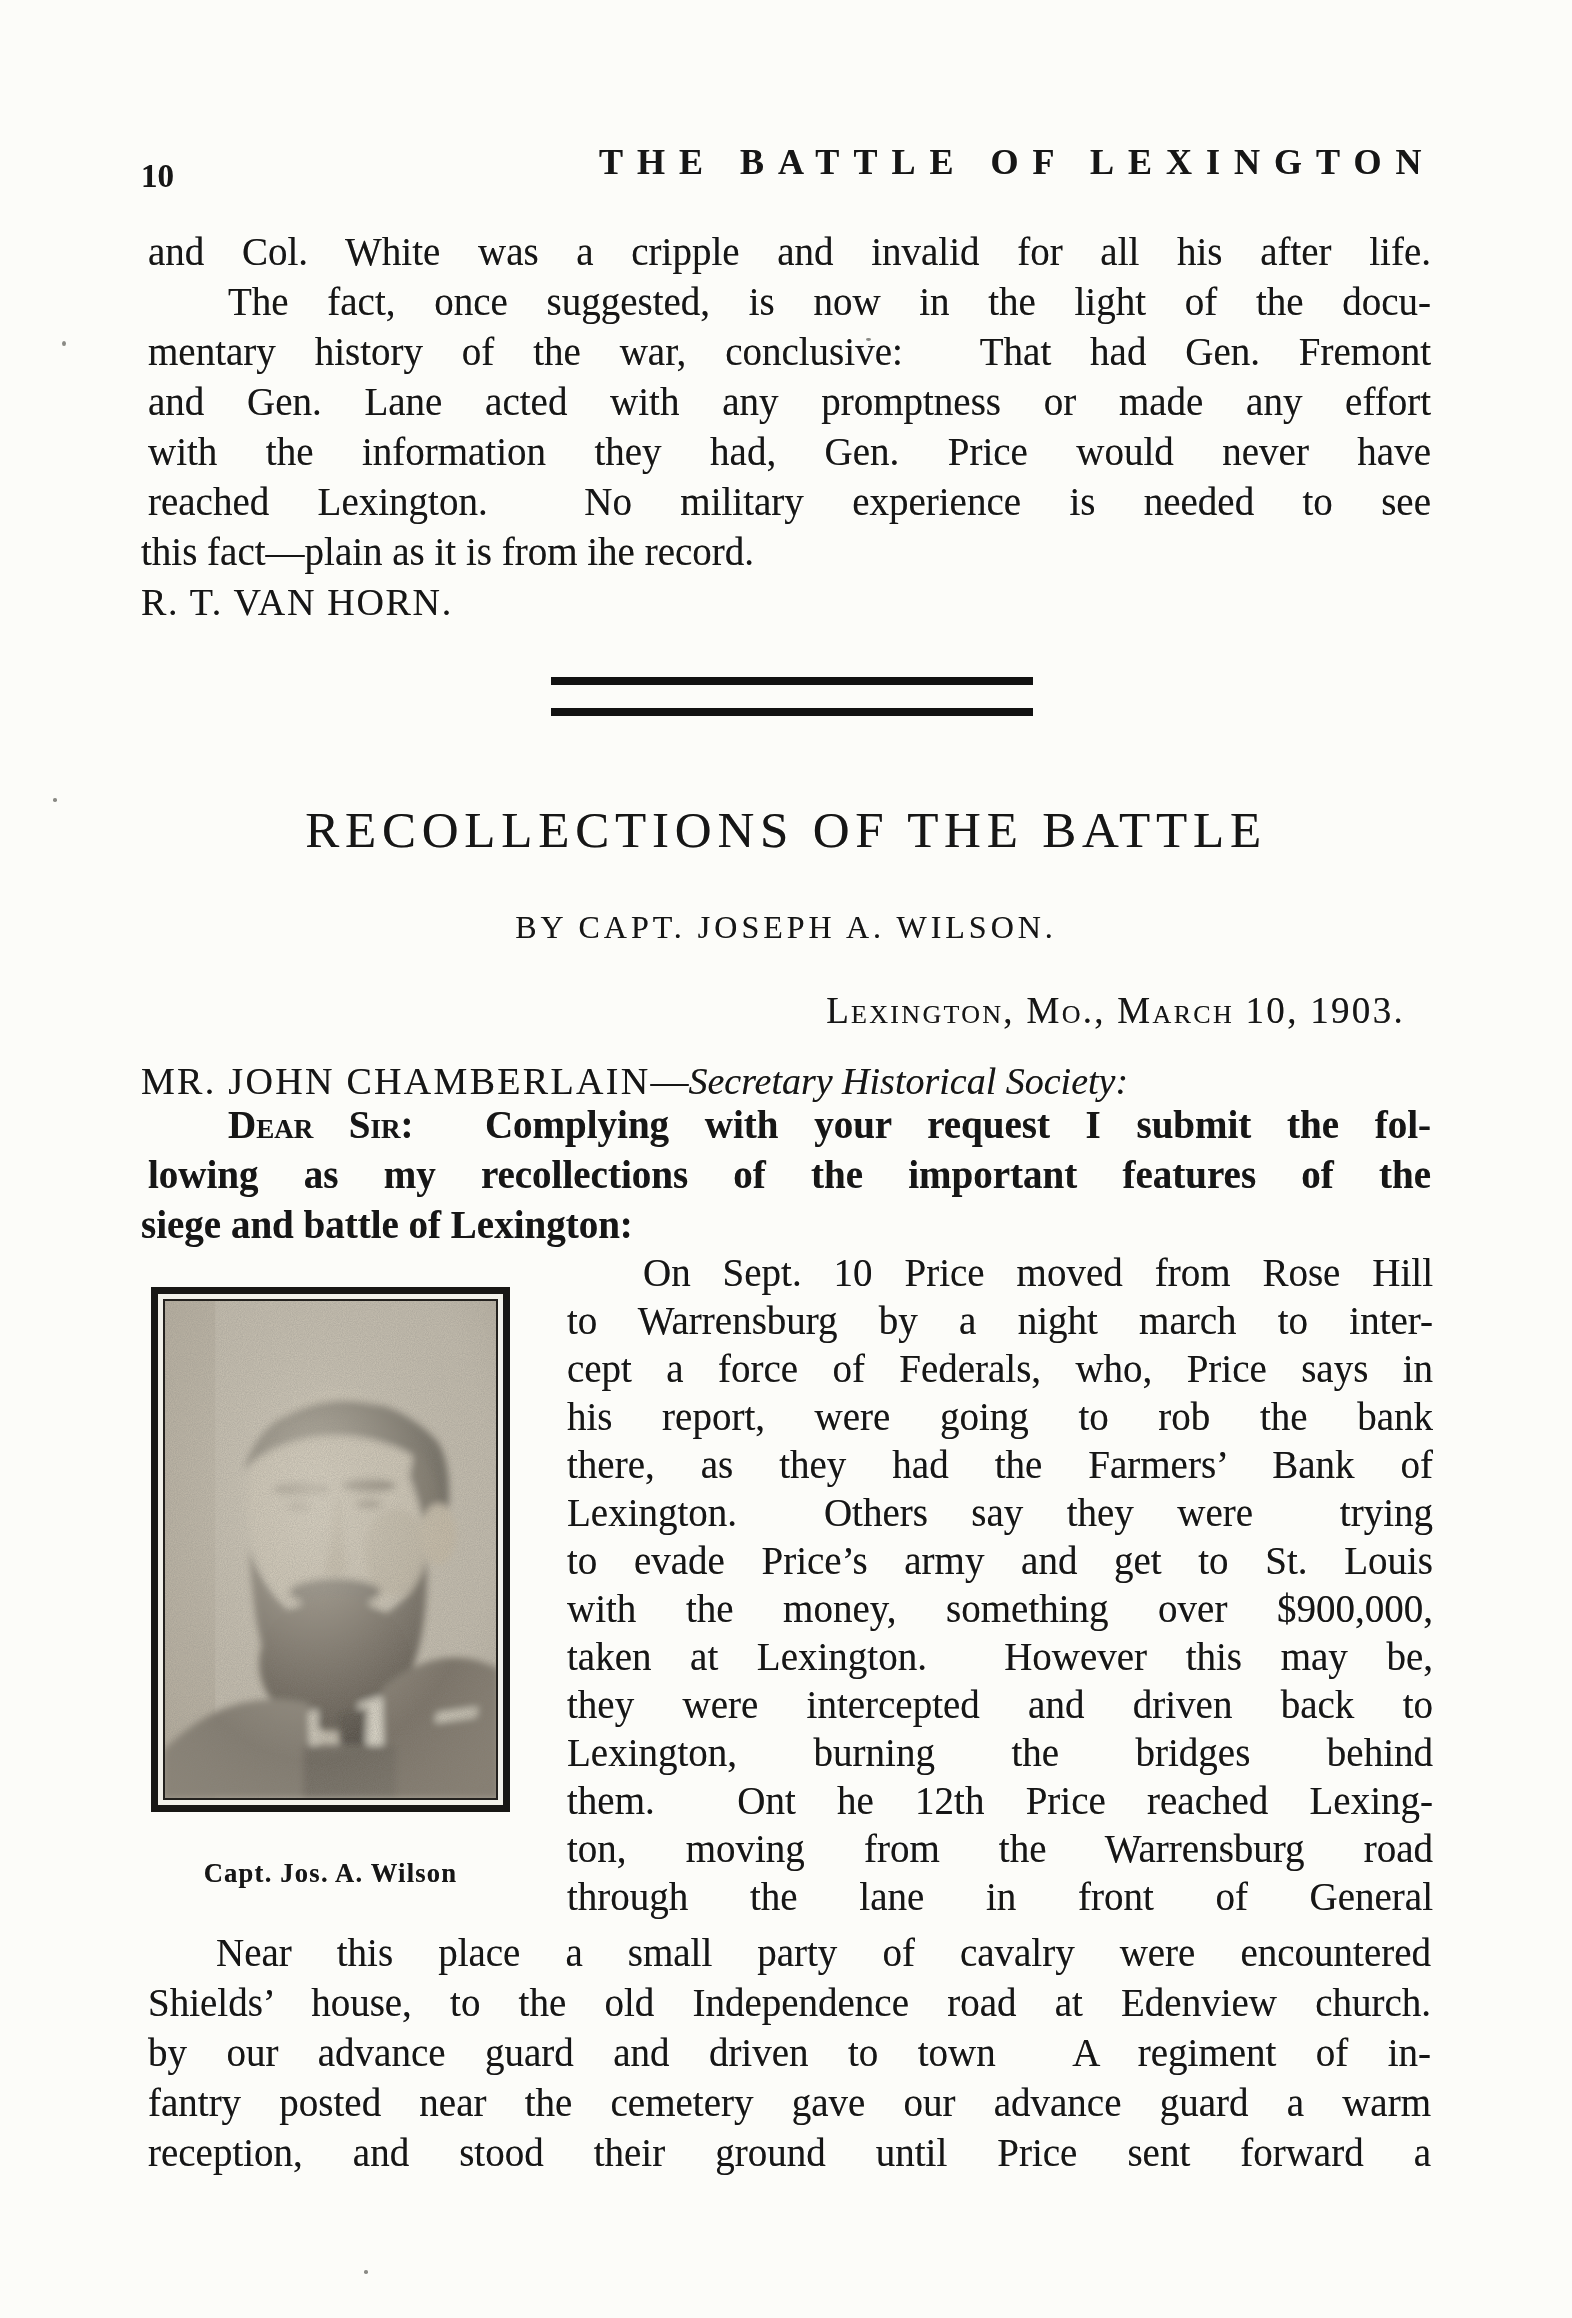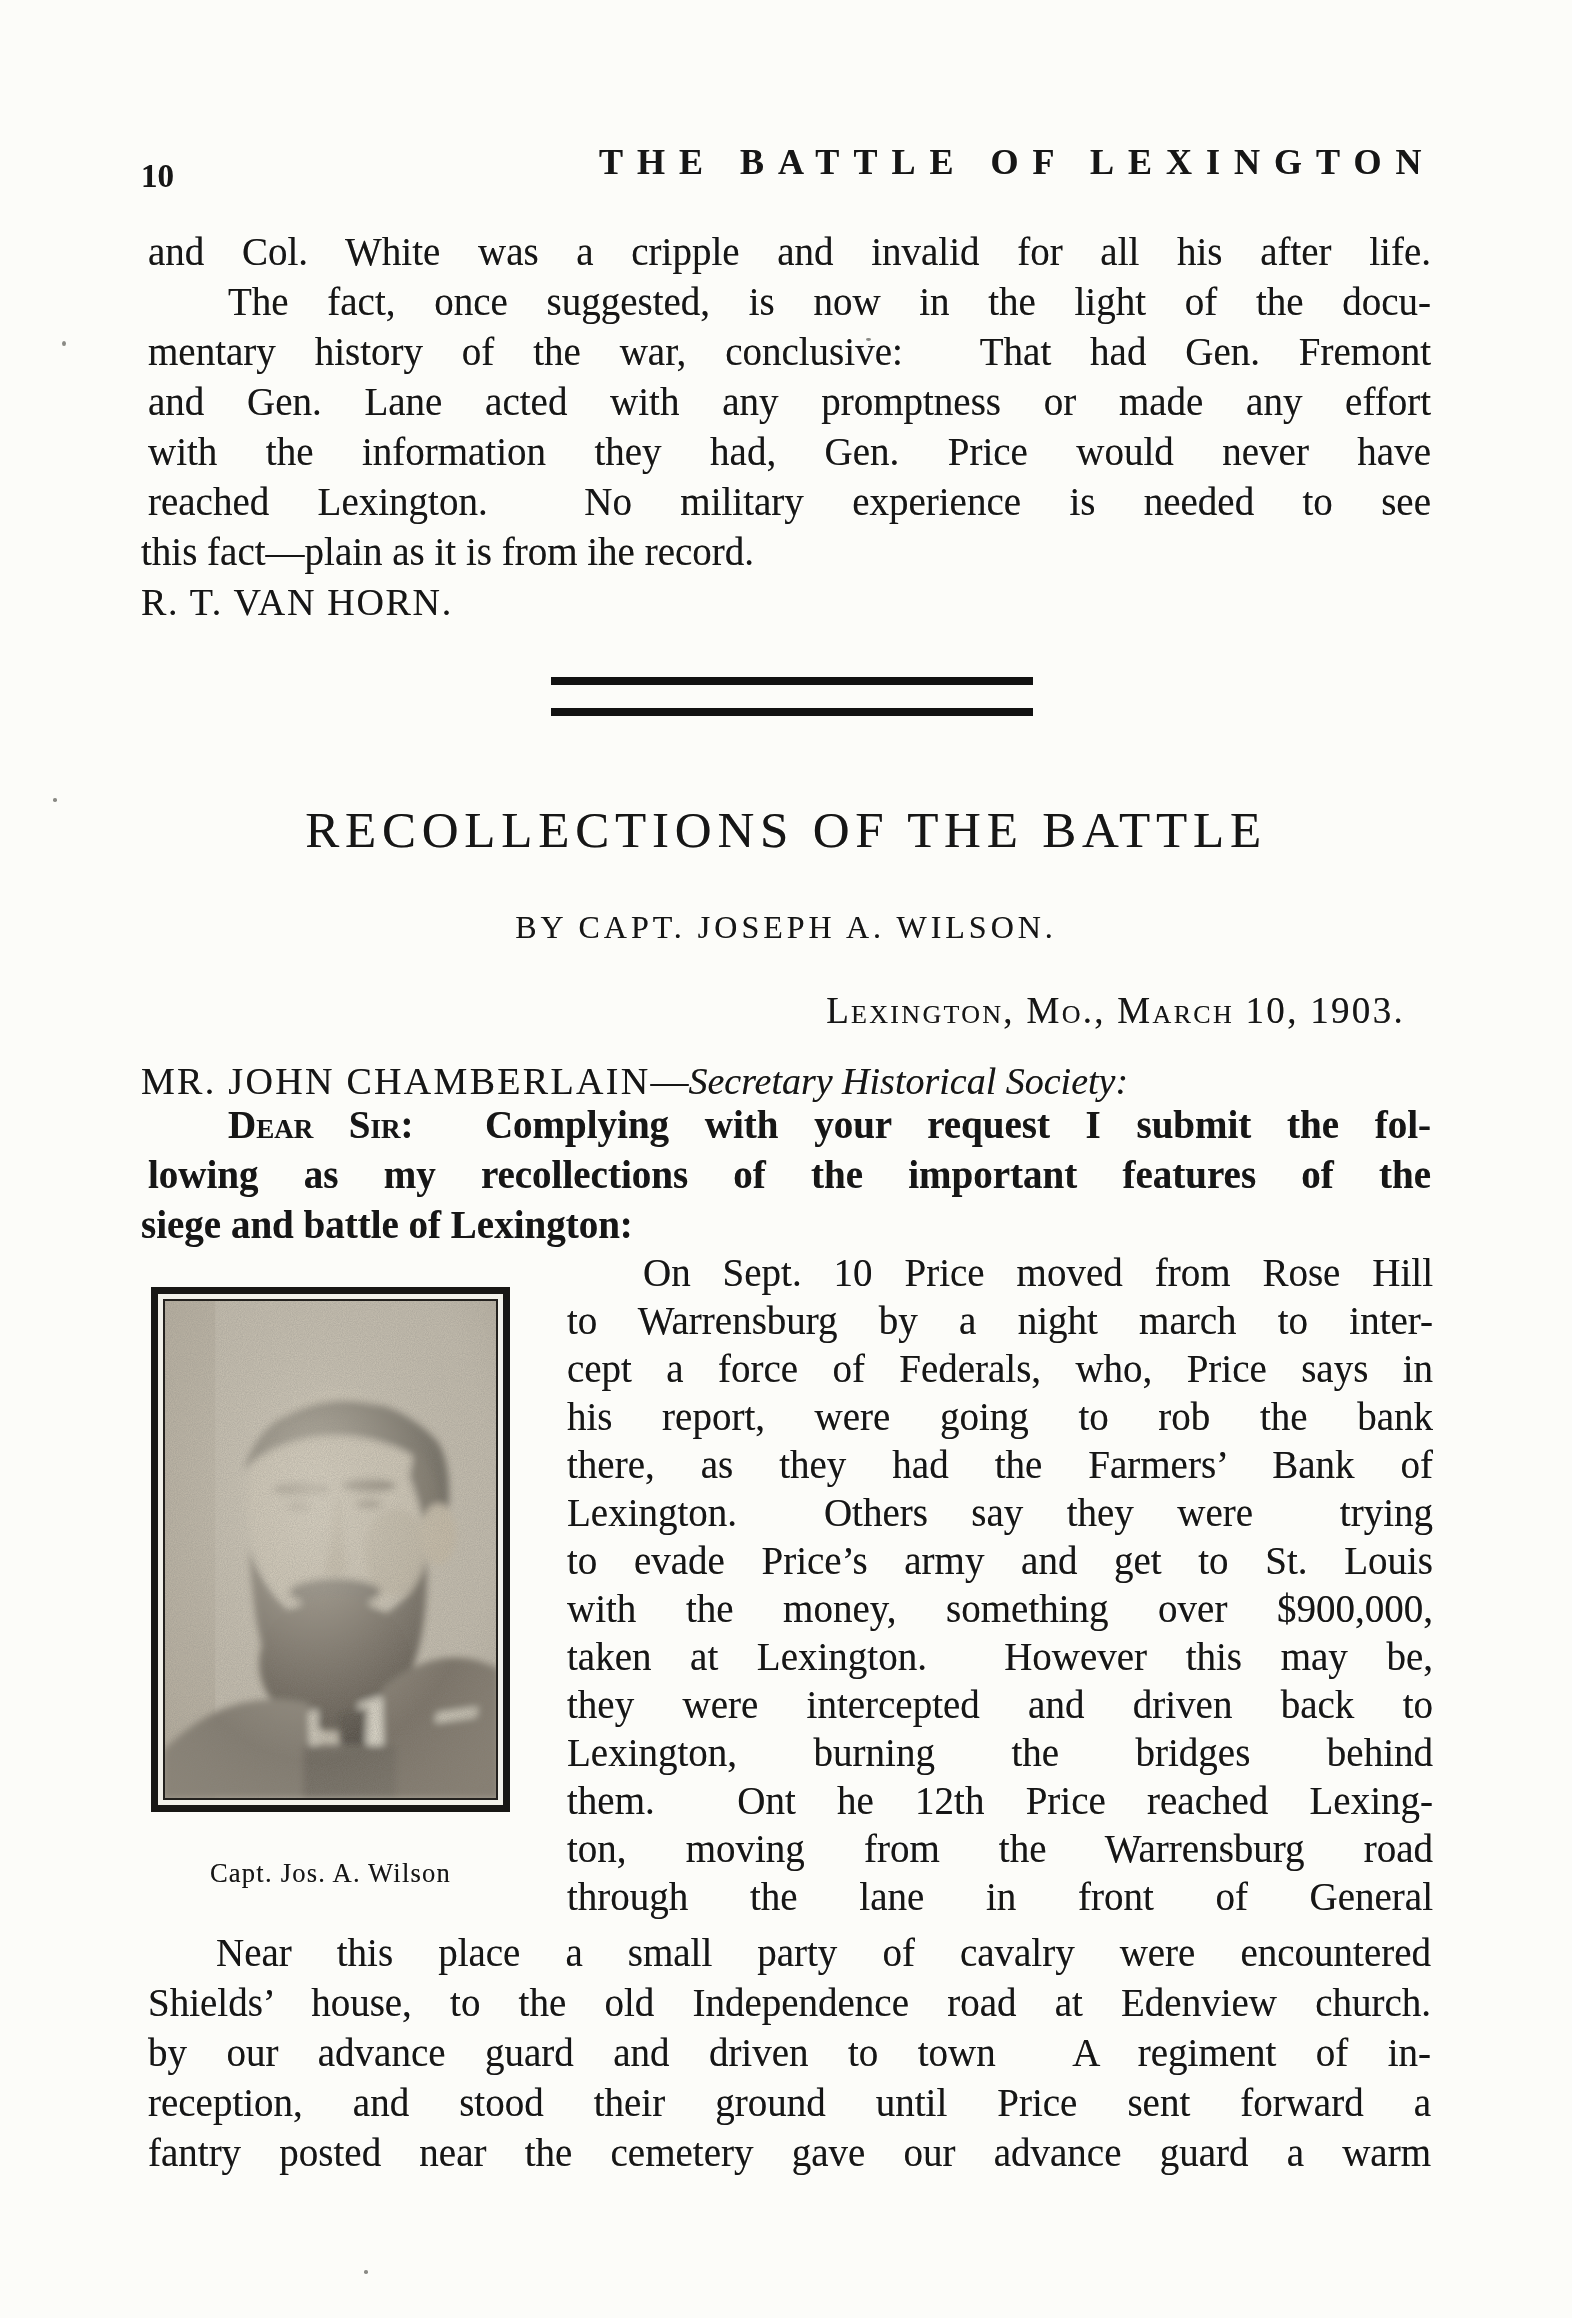--- a/index.html
+++ b/index.html
@@ -67,21 +67,21 @@
     box-sizing:border-box;border:7.5px solid #181715;background:#f2f1ea;
     padding:4.6px;margin:0;
   }
   .photo-inner{
     width:100%;height:100%;box-sizing:border-box;border:2.3px solid #23211e;
     overflow:hidden;background:#c6bfb0;
   }
   .photo-inner svg{display:block;width:100%;height:100%;}
   .caption{
     position:absolute;left:151px;top:1858px;width:359px;
-    font-size:26.6px;font-weight:normal;line-height:1.2;text-align:center;
+    font-size:26.6px;font-weight:bold;line-height:1.2;text-align:center;
     letter-spacing:1.2px;
   }
   
   .speck{position:absolute;background:#8a8a85;border-radius:50%;}
   .speck.s1{left:62px;top:341px;width:4px;height:5.2px;}
   .speck.s2{left:53px;top:798px;width:3.5px;height:3.5px;}
   .speck.s3{left:866px;top:338px;width:4.6px;height:2.9px;}
   .speck.s4{left:364px;top:2270px;width:3.5px;height:3.5px;}
 </style>
 </head>
@@ -197,22 +197,22 @@
     <div class="line j">Lexington, burning the bridges behind</div>
     <div class="line j">them.&nbsp; Ont he 12th Price reached Lexing-</div>
     <div class="line j">ton, moving from the Warrensburg road</div>
     <div class="line j">through the lane in front of General</div>
   </section>
 
   <section class="tblock bottom">
     <div class="line j ind">Near this place a small party of cavalry were encountered</div>
     <div class="line j">Shields’ house, to the old Independence road at Edenview church.</div>
     <div class="line j">by our advance guard and driven to town&nbsp; A regiment of in-</div>
+    <div class="line j">fantry posted near the cemetery gave our advance guard a warm</div>
     <div class="line j">reception, and stood their ground until Price sent forward a</div>
-    <div class="line j">fantry posted near the cemetery gave our advance guard a warm</div>
   </section>
 
   <div class="speck s1"></div>
   <div class="speck s2"></div>
   <div class="speck s3"></div>
   <div class="speck s4"></div>
 
 </div>
 
 

